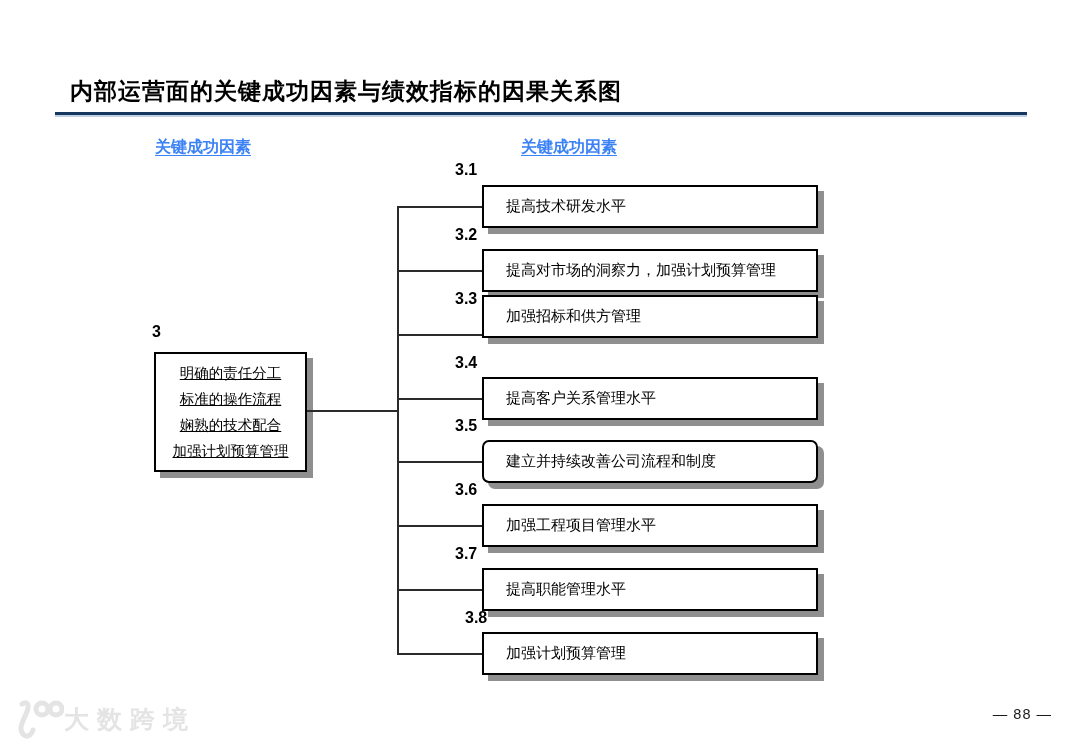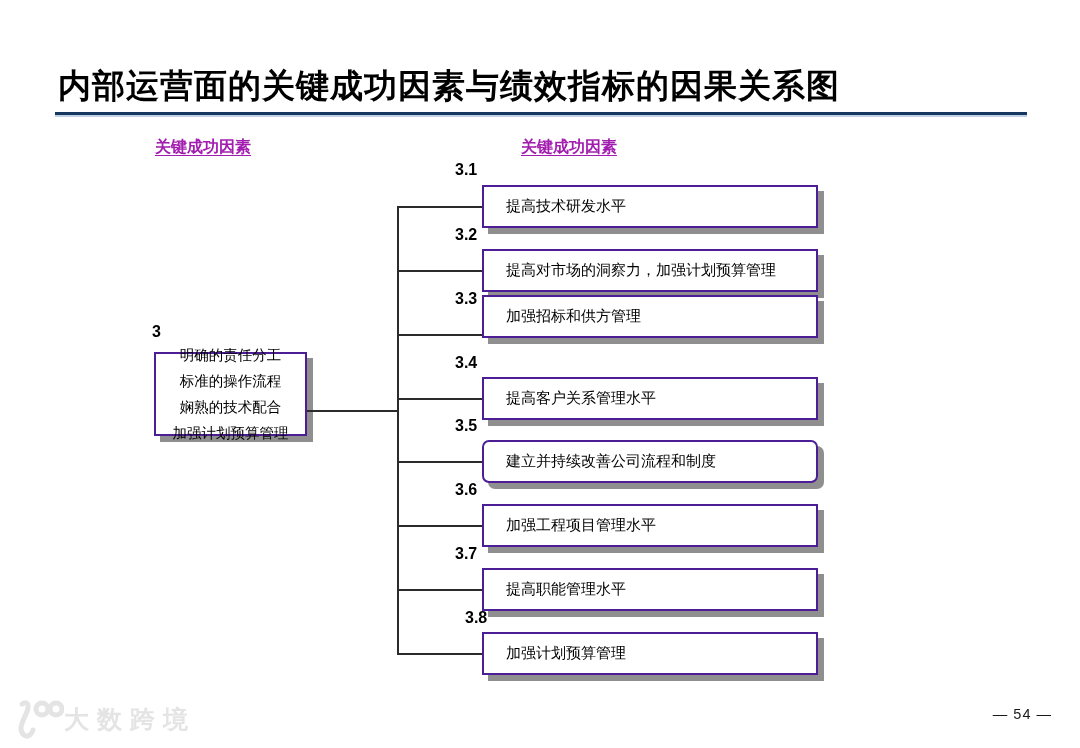--- a/index.html
+++ b/index.html
@@ -6,60 +6,61 @@
   .slide{
     position:relative;
     width:1080px;height:748px;
     background:#ffffff;
     font-family:"Liberation Sans","DejaVu Sans",sans-serif;
     color:#111;
     overflow:hidden;
   }
   .page-title{
     position:absolute;left:58px;top:64px;
-    font-size:33px;font-weight:900;letter-spacing:1px;
-    color:#000;white-space:nowrap;margin:0;
+    font-size:23px;font-weight:900;letter-spacing:1px;
+    color:#000;white-space:nowrap;margin:12px;
   }
   .title-rule{
     position:absolute;left:55px;top:112px;width:972px;height:3px;
     background:#17375e;
     box-shadow:0 2px 0 rgba(184,204,228,.9);
   }
   .col-header{
     position:absolute;top:137px;
-    font-size:16px;font-weight:bold;color:#a21caf;
+    font-size:16px;font-weight:bold;color:#3b82f6;
     text-decoration:underline;text-underline-offset:3px;
     white-space:nowrap;
   }
   .col-header.left{left:155px;}
   .col-header.right{left:521px;}
 
   .num{
     position:absolute;font-size:16px;font-weight:bold;color:#000;
     white-space:nowrap;
   }
 
   .fbox{
     position:absolute;
     background:#fff;
-    border:2px solid #4c1d95;
+    border:2px solid #000000;
     box-shadow:6px 6px 0 #8f8f8f;
     box-sizing:border-box;
   }
   .fbox.right-box{
     left:482px;width:336px;height:43px;
     display:flex;align-items:center;
     padding-left:22px;
     font-size:15px;color:#000;
   }
   .fbox.left-box{
-    left:154px;top:352px;width:153px;height:84px;
+    left:154px;top:352px;width:153px;height:120px;
     display:flex;flex-direction:column;justify-content:center;align-items:center;
     font-size:14.5px;line-height:26px;color:#000;
     text-align:center;
+    text-decoration:underline;
   }
 
   .lh{position:absolute;height:2px;background:#2b2b2b;}
   .lv{position:absolute;width:2px;background:#2b2b2b;}
 
   .watermark{
     position:absolute;left:12px;top:698px;
     display:flex;align-items:center;
     color:#e4e4e4;
   }
@@ -143,15 +144,15 @@
 
   <div class="watermark">
     <svg width="52" height="42" viewBox="0 0 52 42">
       <path d="M10 6 C16 2 18 8 14 16 C10 25 6 32 12 37 C16 40 20 36 21 32" fill="none" stroke="#e4e4e4" stroke-width="5" stroke-linecap="round"></path>
       <circle cx="30" cy="11" r="6" fill="none" stroke="#e4e4e4" stroke-width="5"></circle>
       <circle cx="44" cy="11" r="6" fill="none" stroke="#e4e4e4" stroke-width="5"></circle>
     </svg>
     <span class="brand-text">大数跨境</span>
   </div>
 
-  <div class="page-number">— 54 —</div>
+  <div class="page-number">— 88 —</div>
 
 </div>
 
 </body></html>

